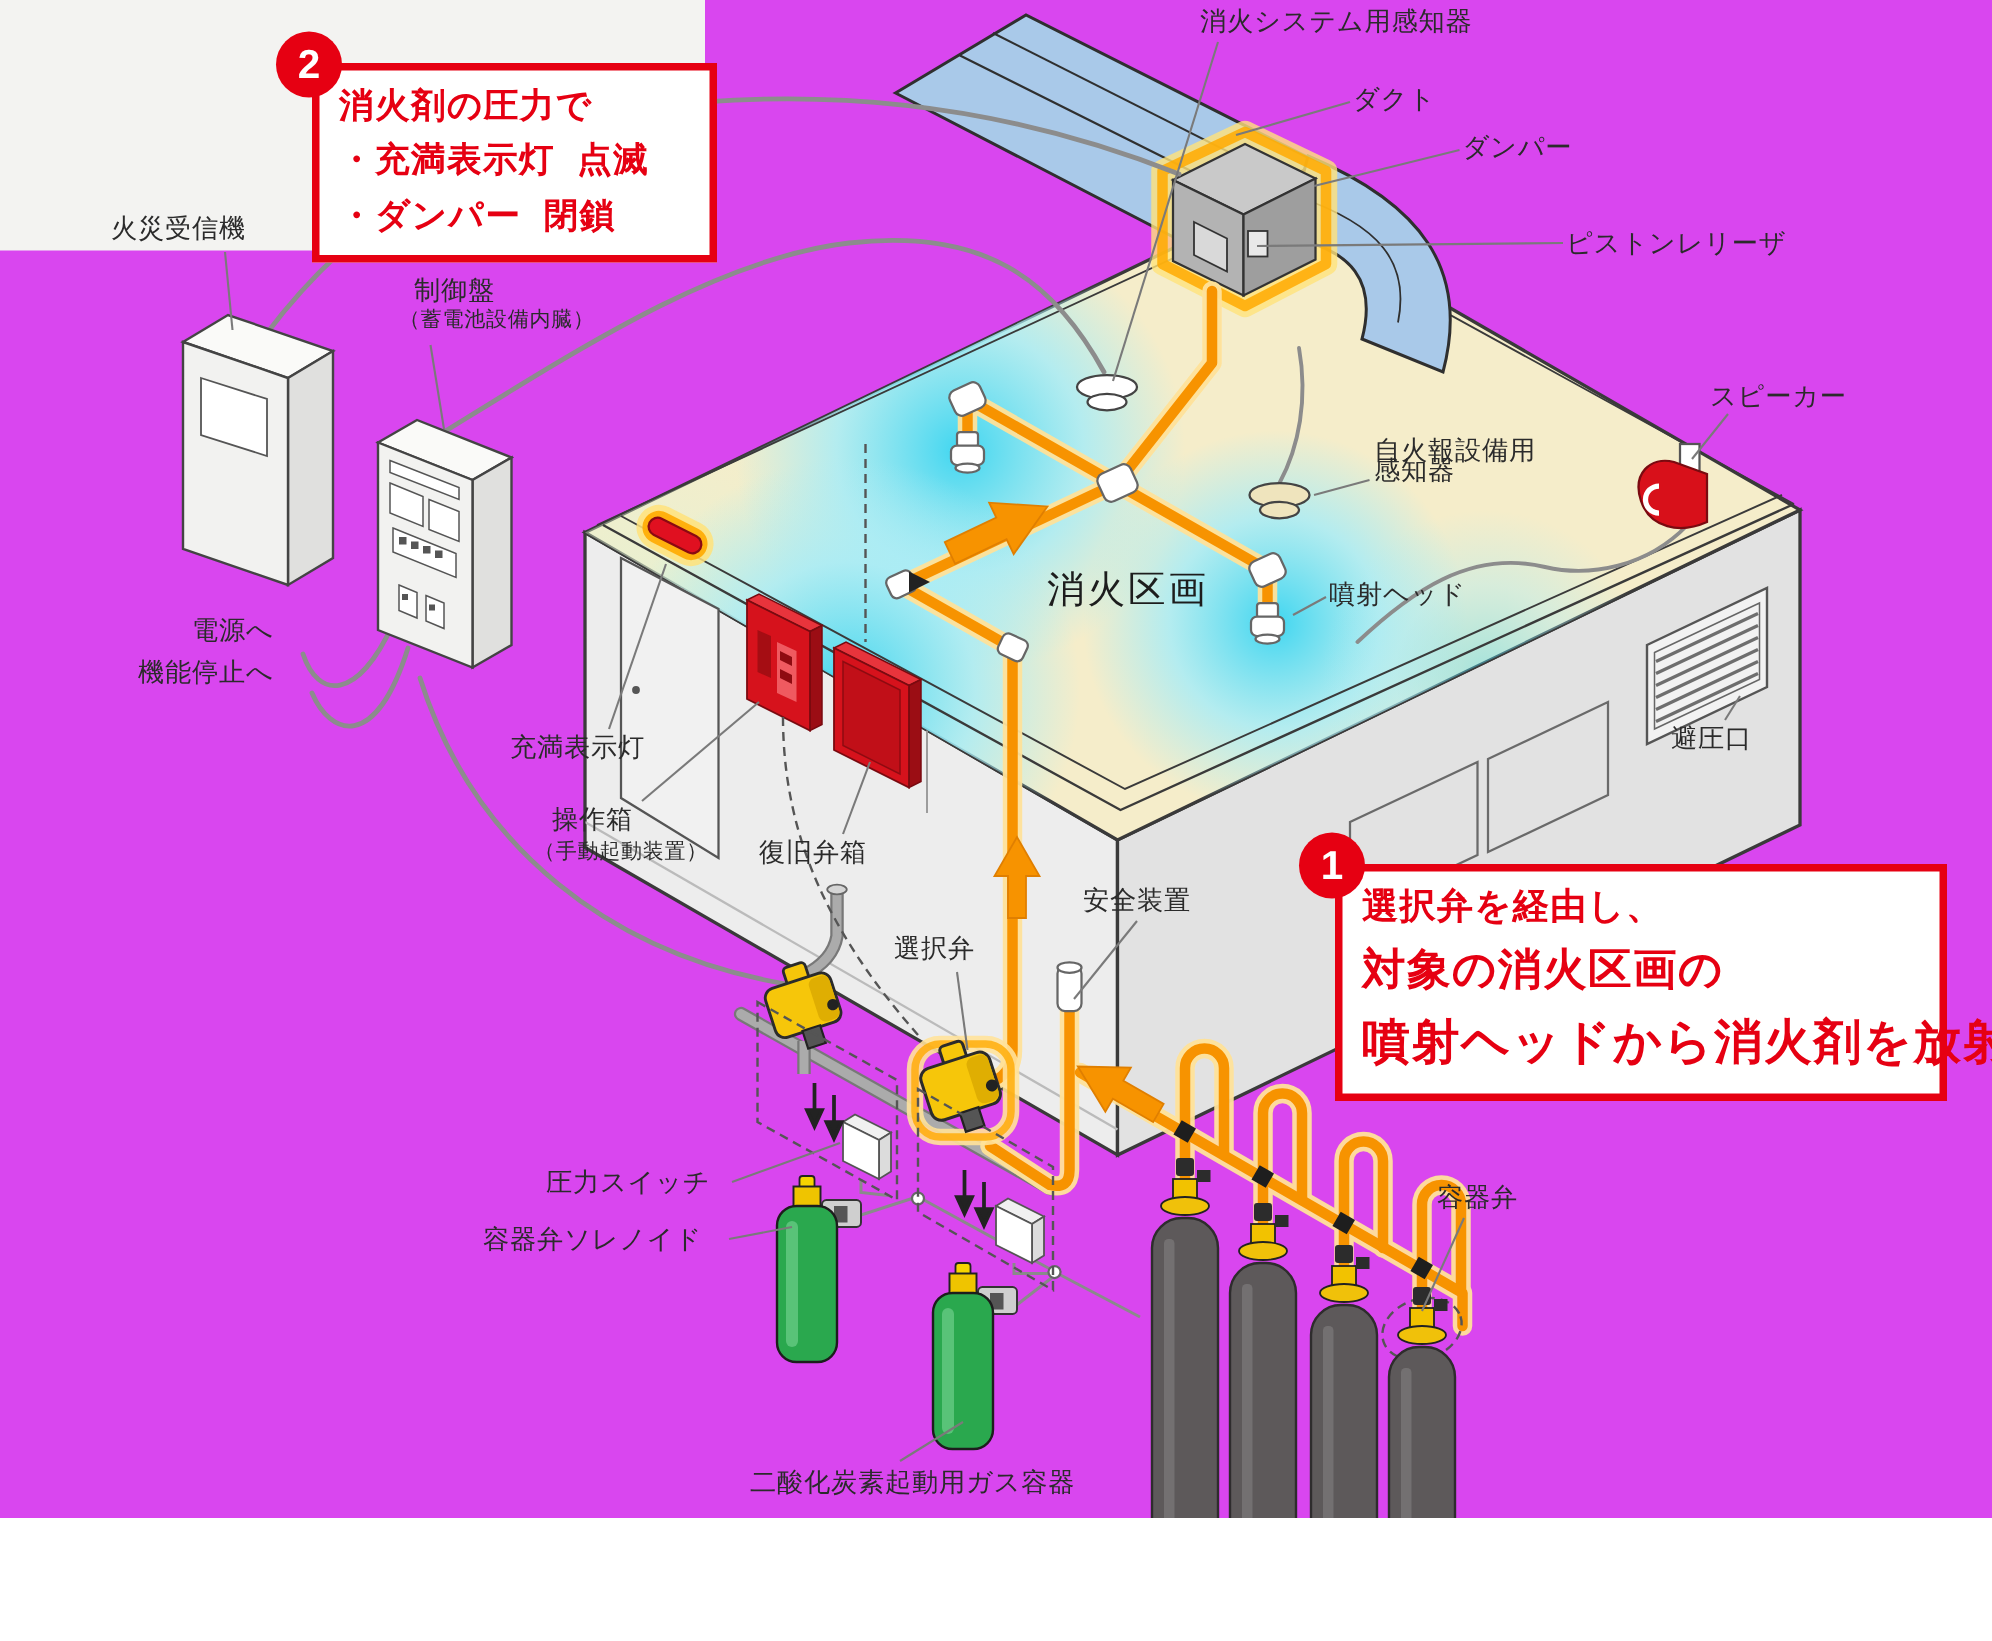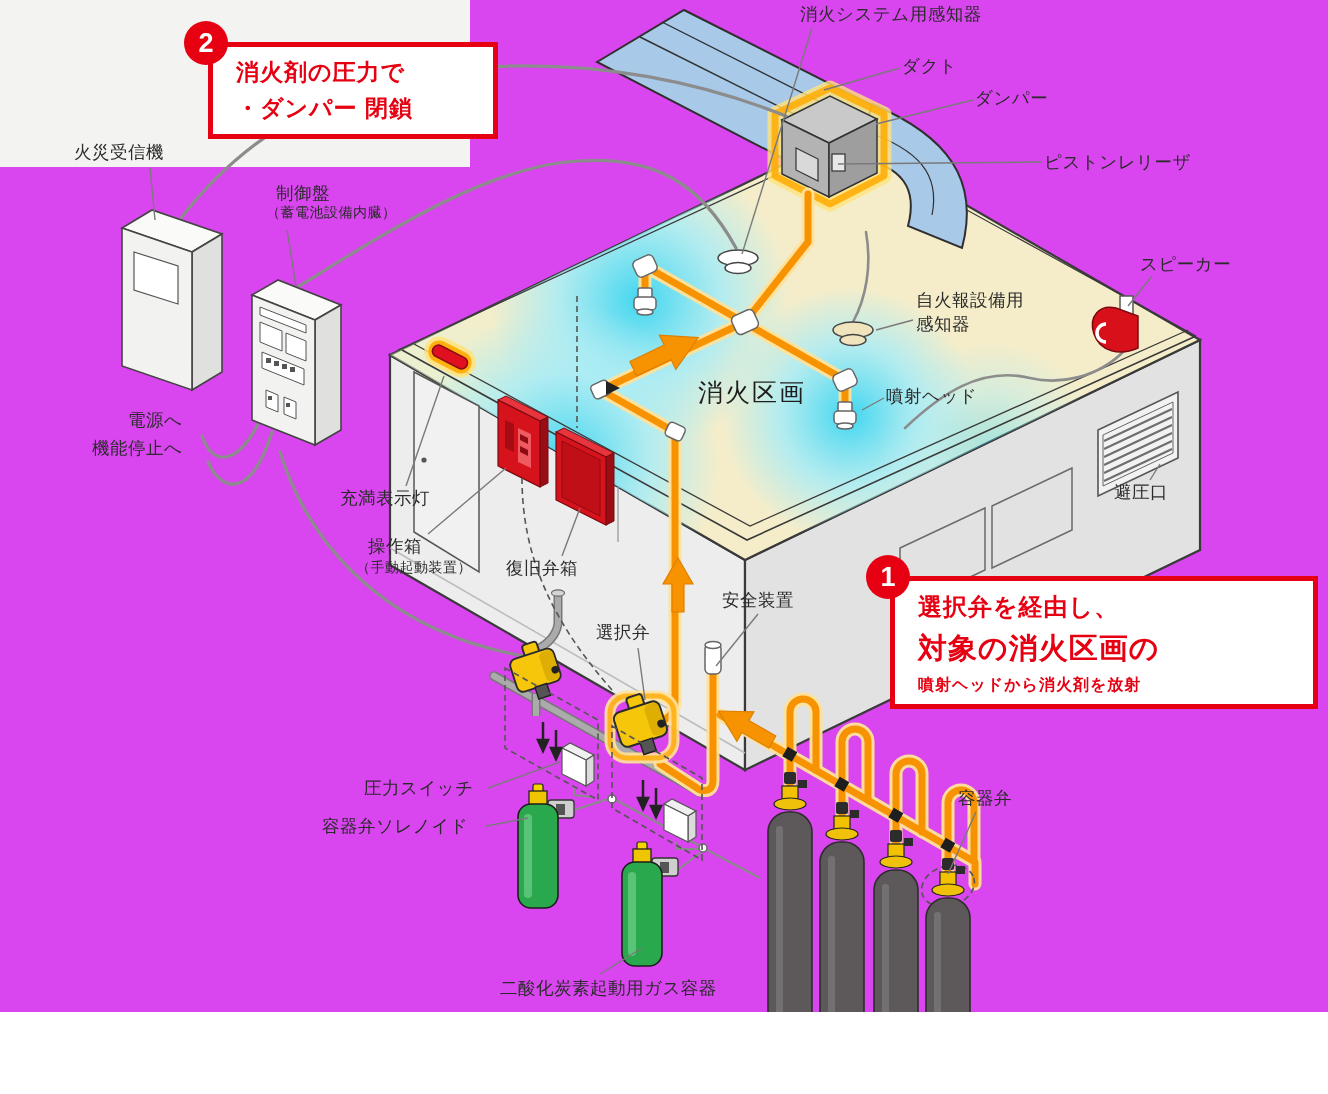--- a/index.html
+++ b/index.html
@@ -5,21 +5,21 @@
   :root{ --red:#e60012; --ink:#2b2b2b; }
   html,body{margin:0;padding:0;background:#fff;}
   #stage{position:relative;width:1328px;height:1012px;overflow:hidden;background:#d946ef;
          font-family:"Liberation Sans","DejaVu Sans",sans-serif;}
   #diagram{position:absolute;left:0;top:0;}
   .lbl{position:absolute;font-size:17.5px;color:var(--ink);white-space:nowrap;
        letter-spacing:.5px;font-weight:500;z-index:5;}
   .lbl.sm{font-size:14px;}
   .lbl.big{font-size:25px;letter-spacing:2px;color:#1d1d1d;}
   .callout{position:absolute;background:#fff;border:5px solid var(--red);z-index:8;
-           padding:7px 23px;}
+           padding:7px 13px;font-family:Liberation Mono, monospace;}
   .callout .line{font-size:23px;font-weight:bold;color:var(--red);line-height:1.58;
            white-space:nowrap;letter-spacing:1px;}
   .badge{position:absolute;width:44px;height:44px;border-radius:50%;background:var(--red);
          color:#fff;font-size:27px;font-weight:bold;display:flex;align-items:center;
          justify-content:center;z-index:9;}
 </style>
 </head>
 <body>
 
 <div id="stage">
@@ -404,36 +404,37 @@
 <div class="lbl" style="left:128px;top:408px">電源へ</div>
 <div class="lbl" style="left:92px;top:436px">機能停止へ</div>
 <div class="lbl" style="left:340px;top:486px">充満表示灯</div>
 <div class="lbl" style="left:368px;top:534px">操作箱</div>
 <div class="lbl sm" style="left:356px;top:559px">（手動起動装置）</div>
 <div class="lbl" style="left:506px;top:556px">復旧弁箱</div>
 <div class="lbl" style="left:596px;top:620px">選択弁</div>
 <div class="lbl" style="left:722px;top:588px">安全装置</div>
 <div class="lbl big" style="left:698px;top:376px">消火区画</div>
 <div class="lbl" style="left:916px;top:288px">自火報設備用</div>
-<div class="lbl" style="left:916px;top:312px">感知器</div>
+<div class="lbl" style="left:916px;top:301px">感知器</div>
 <div class="lbl" style="left:886px;top:384px">噴射ヘッド</div>
 <div class="lbl" style="left:1140px;top:252px">スピーカー</div>
 <div class="lbl" style="left:1114px;top:480px">避圧口</div>
 <div class="lbl" style="left:364px;top:776px">圧力スイッチ</div>
 <div class="lbl" style="left:322px;top:814px">容器弁ソレノイド</div>
 <div class="lbl" style="left:500px;top:976px">二酸化炭素起動用ガス容器</div>
 <div class="lbl" style="left:675px;top:1066px">消火剤貯蔵容器</div>
 <div class="lbl" style="left:958px;top:786px">容器弁</div>
 
 <div class="callout" style="left:208px;top:42px;width:234px">
   <div class="line">消火剤の圧力で</div>
+  <div class="line">・充満表示灯 点滅</div>
   <div class="line">・ダンパー 閉鎖</div>
 </div>
 <div class="badge" style="left:184px;top:21px">2</div>
 
 <div class="callout" style="left:890px;top:576px;width:372px">
   <div class="line" style="font-size:24px">選択弁を経由し、</div>
   <div class="line" style="font-size:29px">対象の消火区画の</div>
-  <div class="line" style="font-size:16px">噴射ヘッドから消火剤を放射</div>
+  <div class="line" style="font-size:32px">噴射ヘッドから消火剤を放射</div>
 </div>
 <div class="badge" style="left:866px;top:555px">1</div>
 
 </div>
 
 </body></html>

